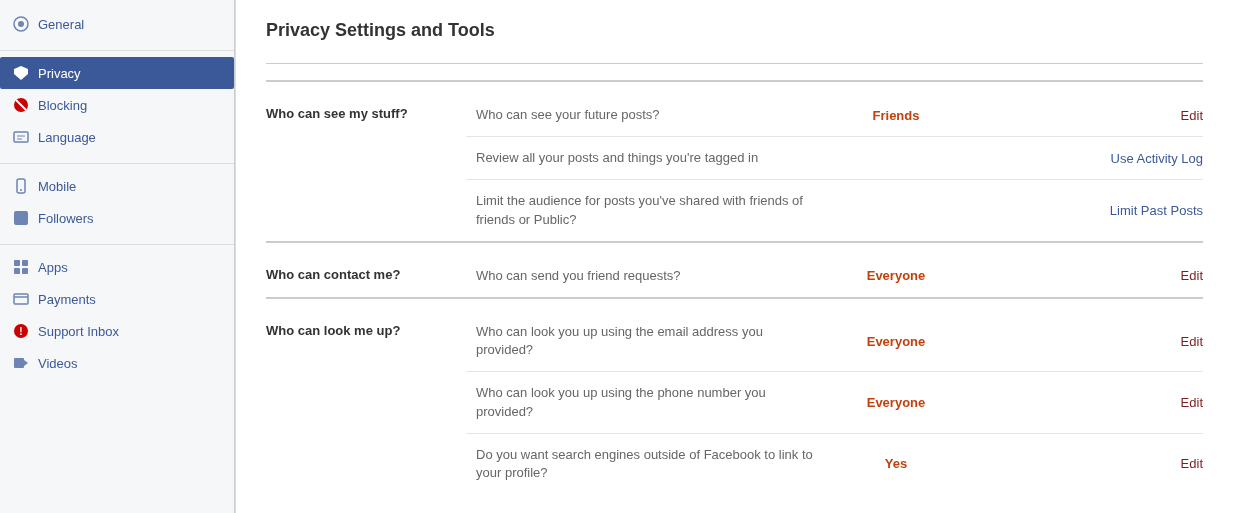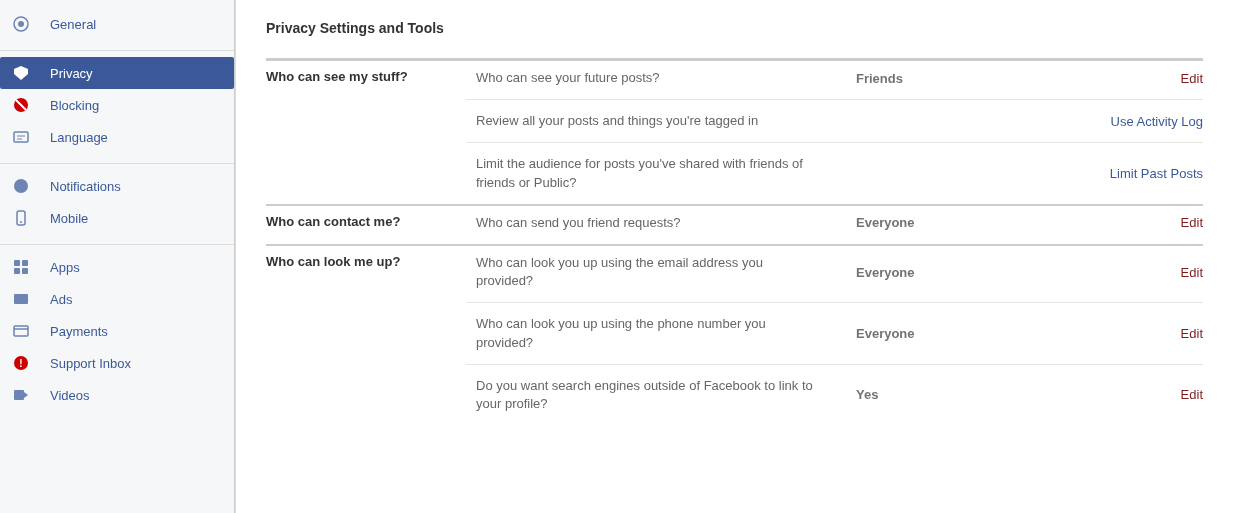--- a/index.html
+++ b/index.html
@@ -32,21 +32,21 @@
       border-top: 1px solid #ddd;
       margin: 6px 0;
     }
     .sidebar-item {
       display: flex;
       align-items: center;
       padding: 7px 10px 7px 12px;
       cursor: pointer;
       color: #3b5998;
       font-size: 13px;
-      gap: 20px;
+      gap: 8px;
     }
     .sidebar-item.active {
       background: #3b5998;
       color: #fff;
       border-radius: 2px;
     }
     .sidebar-item.active .sidebar-label {
       color: #fff;
     }
     .sidebar-icon {
@@ -66,23 +66,24 @@
     }
 
     
     .main {
       flex: 1;
       background: #fff;
       padding: 20px 30px;
       border-left: 1px solid #ddd;
     }
     .main-title {
-      font-size: 14px;
+      font-size: 18px;
       font-weight: bold;
       color: #333;
+      margin-bottom: 16px;
       padding-bottom: 22px;
       border-bottom: 1px solid #ccc;
     }
     .settings-table {
       width: 100%;
       border-collapse: collapse;
     }
     .settings-section-header {
       font-weight: bold;
       font-size: 13px;
@@ -92,26 +93,27 @@
       width: 200px;
     }
     .settings-description {
       color: #666;
       padding: 12px 20px 12px 10px;
       vertical-align: middle;
       width: 370px;
       line-height: 1.4;
     }
     .settings-value {
-      color: #737373;
+      color: #c2410c;
       font-weight: bold;
       font-size: 13px;
       padding: 12px 20px;
       vertical-align: middle;
       width: 120px;
+      text-align: center;
     }
     .settings-action {
       text-align: right;
       padding: 12px 0 12px 20px;
       vertical-align: middle;
     }
     .edit-link {
       color: #7f1d1d;
       cursor: pointer;
       font-size: 13px;
@@ -120,21 +122,21 @@
     .action-link {
       color: #3b5998;
       cursor: pointer;
       font-size: 13px;
     }
     
     .section-group {
       border-top: 2px solid #ccc;
     }
     .section-group td {
-      padding-top: 8px;
+      padding-top: 24px;
     }
     .inner-row {
       border-top: 1px solid #e5e5e5;
     }
   </style>
 </head>
 <body>
 
 <div class="container">
 
@@ -183,57 +185,49 @@
         <span class="sidebar-label">Language</span>
       </div>
     </div>
 
     <hr class="sidebar-divider">
 
     <div class="sidebar-section">
       <div class="sidebar-item">
         <div class="sidebar-icon">
           <svg width="16" height="16" viewBox="0 0 16 16">
-            <circle cx="8" cy="8" r="7" fill="#6d84b4"></circle>
-          </svg>
-        </div>
-        <span class="sidebar-label">Notifications</span>
-      </div>
-      <div class="sidebar-item">
-        <div class="sidebar-icon">
-          <svg width="16" height="16" viewBox="0 0 16 16">
             <rect x="4" y="1" width="8" height="14" rx="2" fill="none" stroke="#6d84b4" stroke-width="1.5"></rect>
             <line x1="7" y1="12" x2="9" y2="12" stroke="#6d84b4" stroke-width="1.5"></line>
           </svg>
         </div>
         <span class="sidebar-label">Mobile</span>
+      </div>
+      <div class="sidebar-item">
+        <div class="sidebar-icon">
+          <svg width="16" height="16" viewBox="0 0 16 16">
+            <rect x="1" y="1" width="14" height="14" rx="2" fill="#6d84b4"></rect>
+          </svg>
+        </div>
+        <span class="sidebar-label">Followers</span>
       </div>
     </div>
 
     <hr class="sidebar-divider">
 
     <div class="sidebar-section">
       <div class="sidebar-item">
         <div class="sidebar-icon">
           <svg width="16" height="16" viewBox="0 0 16 16">
             <rect x="1" y="1" width="6" height="6" rx="1" fill="#6d84b4"></rect>
             <rect x="9" y="1" width="6" height="6" rx="1" fill="#6d84b4"></rect>
             <rect x="1" y="9" width="6" height="6" rx="1" fill="#6d84b4"></rect>
             <rect x="9" y="9" width="6" height="6" rx="1" fill="#6d84b4"></rect>
           </svg>
         </div>
         <span class="sidebar-label">Apps</span>
-      </div>
-      <div class="sidebar-item">
-        <div class="sidebar-icon">
-          <svg width="16" height="16" viewBox="0 0 16 16">
-            <rect x="1" y="3" width="14" height="10" rx="1" fill="#6d84b4"></rect>
-          </svg>
-        </div>
-        <span class="sidebar-label">Ads</span>
       </div>
       <div class="sidebar-item">
         <div class="sidebar-icon">
           <svg width="16" height="16" viewBox="0 0 16 16">
             <rect x="1" y="3" width="14" height="10" rx="1" fill="none" stroke="#6d84b4" stroke-width="1.5"></rect>
             <line x1="1" y1="6" x2="15" y2="6" stroke="#6d84b4" stroke-width="1.5"></line>
           </svg>
         </div>
         <span class="sidebar-label">Payments</span>
       </div>

